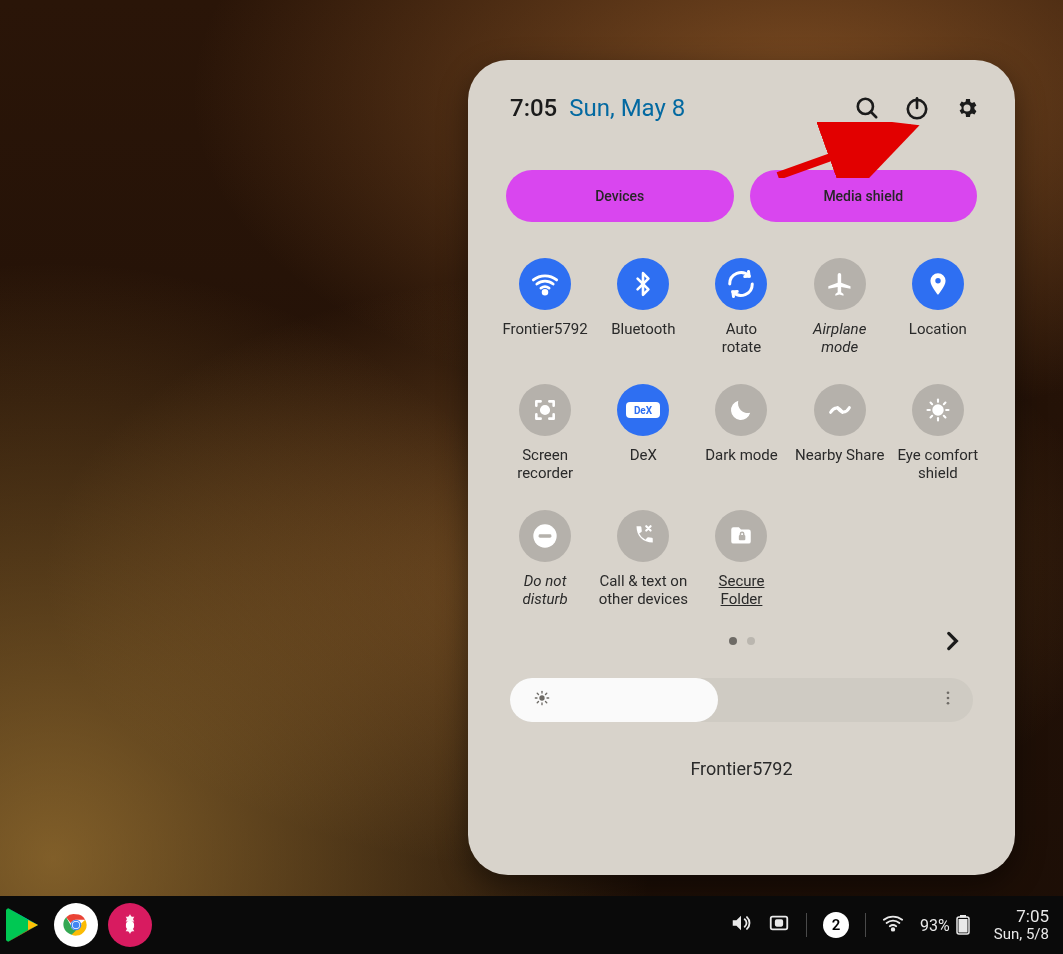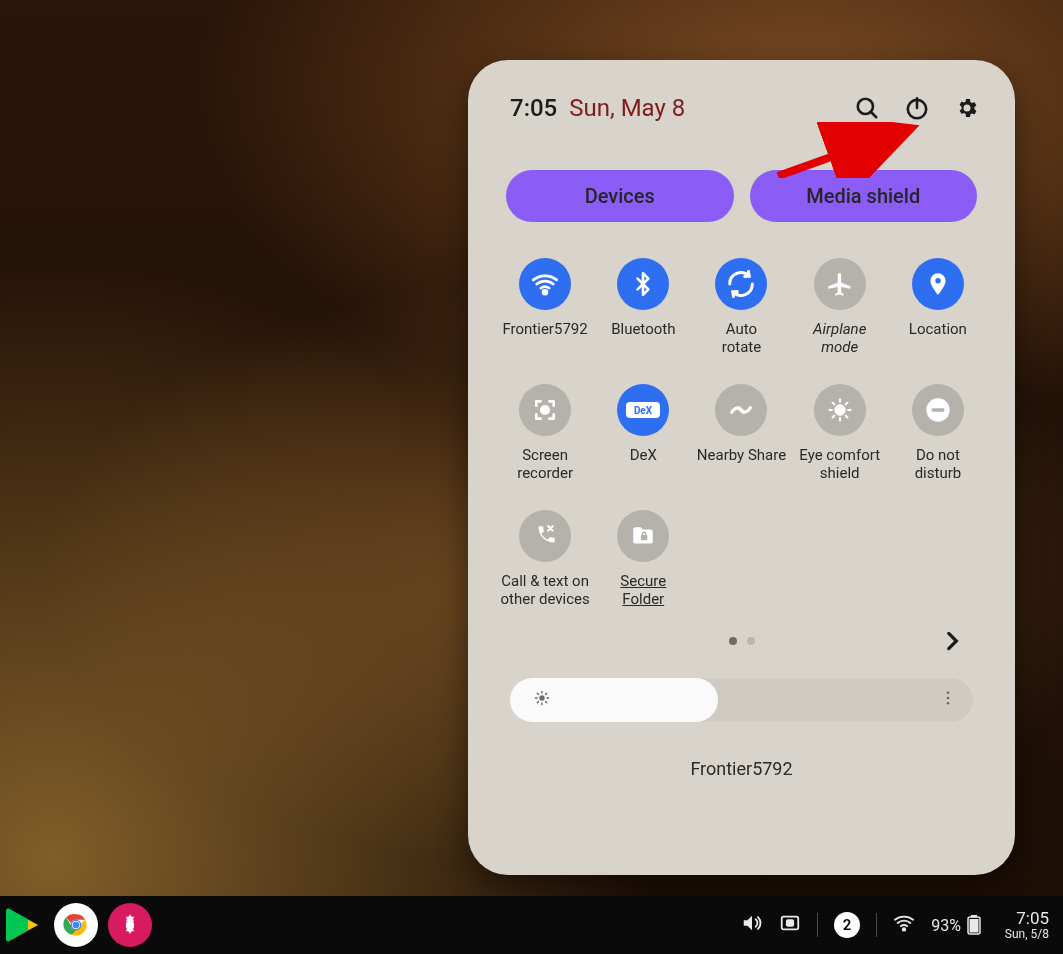--- a/index.html
+++ b/index.html
@@ -27,30 +27,30 @@
     padding: 34px 28px 20px 28px;
     display: flex; flex-direction: column;
   }
   .panel-header {
     display: flex; align-items: center; justify-content: space-between;
     font-size: 24px;
     padding: 0 6px 0 14px;
   }
   .panel-header .datetime { display: flex; gap: 12px; align-items: baseline; }
   .panel-header .time { color: #1b1b1b; font-weight: 500; }
-  .panel-header .date { color: #7f1d1d; }
+  .panel-header .date { color: #0369a1; }
   .header-icons { display: flex; gap: 22px; align-items: center; }
   .hicon { width: 28px; height: 28px; display:flex; align-items:center; justify-content:center; color:#1b1b1b; cursor:pointer; }
 
   
   .pills { display: flex; gap: 16px; margin-top: 48px; padding: 0 10px; }
   .pill {
     flex: 1; height: 52px; border-radius: 26px;
-    background: #8b5cf6; display:flex; align-items:center; justify-content:center;
-    font-size: 20px; color:#262626; font-weight:500; cursor:pointer;
+    background: #d946ef; display:flex; align-items:center; justify-content:center;
+    font-size: 14px; color:#262626; font-weight:500; cursor:pointer;
   }
 
   
   .grid { margin-top: 36px; display: grid; grid-template-columns: repeat(5, 1fr); row-gap: 28px; }
   .tile { display:flex; flex-direction:column; align-items:center; gap:10px; cursor:pointer; }
   .tile .circle { width:52px; height:52px; border-radius:50%; display:flex; align-items:center; justify-content:center; }
   .tile.on .circle  { background:#2e6ff2; color:#fff; }
   .tile.off .circle { background:#b5b1ab; color:#fff; }
   .tile .label { font-size:15px; color:#2a2a2a; text-align:center; line-height:1.2; min-height:36px; width:100%; }
 
@@ -82,21 +82,21 @@
     padding: 0 14px 0 0;
   }
   .tb-left { display:flex; align-items:center; gap:10px; padding-left:0; }
   .tb-app  { width:44px; height:44px; border-radius:50%; display:flex; align-items:center; justify-content:center; }
   .tb-spacer { flex:1; }
   .tb-right { display:flex; align-items:center; gap:16px; font-size:16px; }
   .tb-sep { width:1px; height:24px; background:#4a4a4a; }
   .tb-badge { width:26px; height:26px; border-radius:50%; background:#fff; color:#000; font-weight:600; display:flex; align-items:center; justify-content:center; font-size:15px; }
   .tb-batt  { display:flex; align-items:center; gap:6px; }
   .tb-clock { text-align:right; line-height:1.1; font-size:17px; padding-left:8px; }
-  .tb-clock .d { font-size:12px; color:#e9e9e9; }
+  .tb-clock .d { font-size:15px; color:#e9e9e9; }
 </style>
 </head>
 <body>
 
 <div class="wallpaper"></div>
 
 <div class="panel">
 
   <div class="panel-header">
     <div class="datetime">
@@ -189,20 +189,28 @@
 recorder</div>
       </div>
       <div class="tile on">
         <div class="circle">
           <svg width="34" height="22" viewBox="0 0 34 22">
             <rect x="0" y="3" width="34" height="16" rx="4" fill="currentColor"></rect>
             <text x="17" y="15" text-anchor="middle" font-size="10" font-weight="700" fill="#2e6ff2">DeX</text>
           </svg>
         </div>
         <div class="label" style="white-space: pre-line;">DeX</div>
+      </div>
+      <div class="tile off">
+        <div class="circle">
+          <svg width="26" height="26" viewBox="0 0 24 24" fill="currentColor">
+            <path d="M20.5 14.5A9 9 0 0 1 9.5 3.5 9 9 0 1 0 20.5 14.5z"></path>
+          </svg>
+        </div>
+        <div class="label" style="white-space: pre-line;">Dark mode</div>
       </div>
       <div class="tile off">
         <div class="circle">
           <svg width="28" height="28" viewBox="0 0 24 24" fill="none" stroke="currentColor" stroke-width="2.6" stroke-linecap="round">
             <path d="M4 14c3-5 7-5 10 0"></path>
             <path d="M10 10c3 5 7 5 10 0"></path>
           </svg>
         </div>
         <div class="label" style="white-space: pre-line;">Nearby Share</div>
       </div>
@@ -224,21 +232,21 @@
         <div class="label" style="white-space: pre-line;">Eye comfort
 shield</div>
       </div>
       <div class="tile off">
         <div class="circle">
           <svg width="28" height="28" viewBox="0 0 24 24" fill="currentColor">
             <circle cx="12" cy="12" r="10"></circle>
             <rect x="6.5" y="10.6" width="11" height="2.8" rx="1.2" fill="#b5b1ab"></rect>
           </svg>
         </div>
-        <div class="label" style="white-space: pre-line;">Do not
+        <div class="label" style="white-space: pre-line; font-style: italic;">Do not
 disturb</div>
       </div>
       <div class="tile off">
         <div class="circle">
           <svg width="26" height="26" viewBox="0 0 24 24" fill="currentColor">
             <path d="M6 3c0 9 6 15 15 15v-3.5a1 1 0 0 0-.9-1l-3.4-.4a1 1 0 0 0-.9.4l-1.5 2a12 12 0 0 1-5.8-5.8l2-1.5a1 1 0 0 0 .4-.9L10.5 3.9a1 1 0 0 0-1-.9H6z"></path>
             <path d="M15 3l4 4M19 3l-4 4" stroke="#fff" stroke-width="2" stroke-linecap="round"></path>
           </svg>
         </div>
         <div class="label" style="white-space: pre-line;">Call &amp; text on

